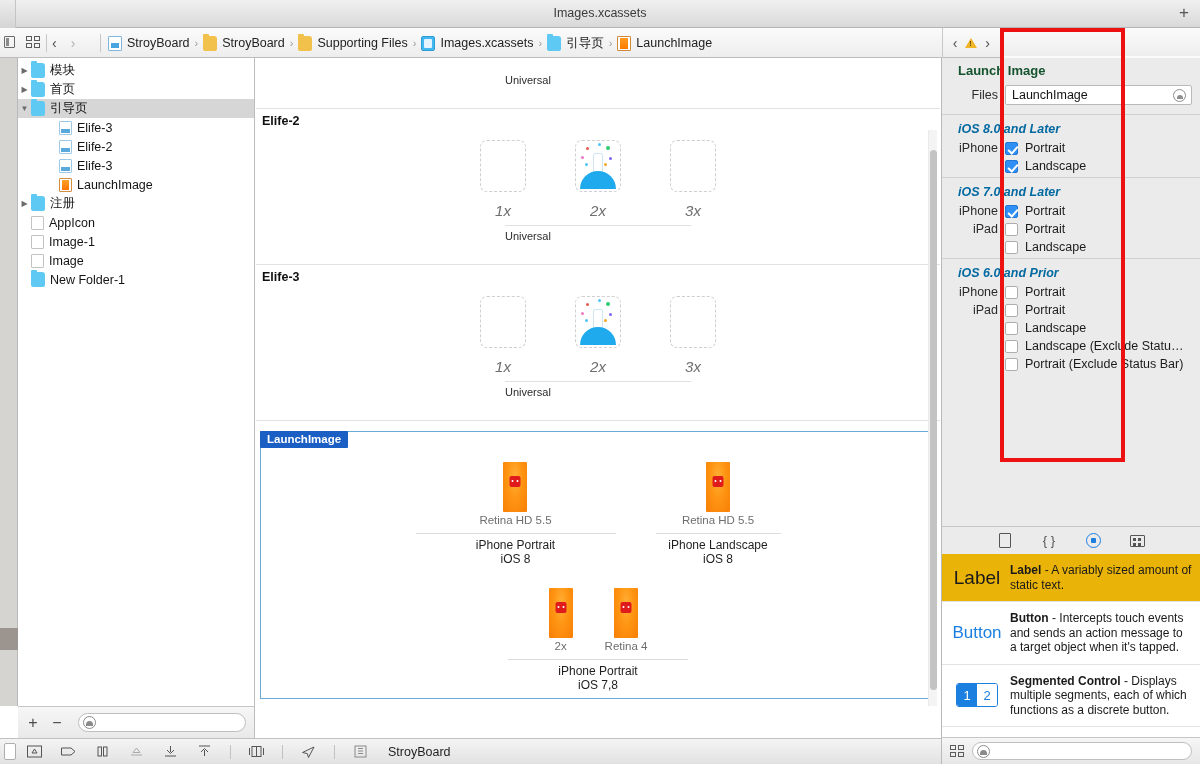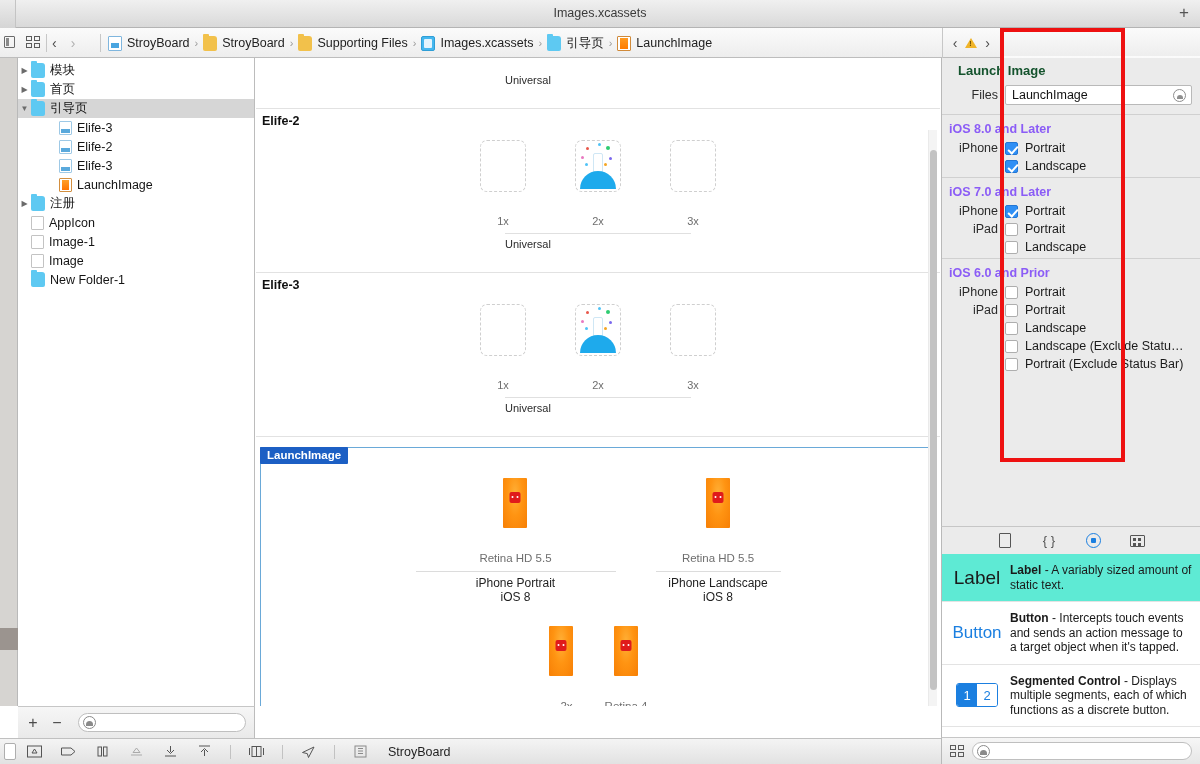--- a/index.html
+++ b/index.html
@@ -153,21 +153,21 @@
   }
   .asset-group { position: relative; border-bottom: 1px solid #e2e2e2; }
   .group-title { font-size: 12.5px; font-weight: bold; color: #111; padding: 5px 0 0 6px; }
   .slots { display: flex; justify-content: center; gap: 39px; padding-top: 12px; }
   .slot { width: 56px; text-align: center; }
   .slot .well {
     width: 46px; height: 52px; margin: 0 auto;
     border: 1.5px dashed #cfcfcf; border-radius: 7px; background: #fff;
     display: flex; align-items: center; justify-content: center;
   }
-  .slot .scale { font-size: 11px; color: #6e6e6e; margin-top: 23px; }
+  .slot .scale { font-size: 15px; color: #6e6e6e; margin-top: 10px; font-style: italic; }
   .group-foot { margin: 6px auto 0; width: 186px; border-top: 1px solid #e0e0e0;
                 text-align: left; padding-top: 4px; font-size: 11px; color: #2b2b2b; }
   .group-pad { height: 22px; }
 
   
   .thumb-hill { width: 44px; height: 50px; position: relative; }
   .thumb-hill .hill { position:absolute; left:4px; bottom:2px; width:36px; height:18px;
                       background:#1eaaec; border-radius:18px 18px 0 0; }
   .thumb-hill .dot { position:absolute; border-radius:50%; }
   .thumb-phone { position:absolute; left:17px; top:12px; width:10px; height:20px;
@@ -191,21 +191,21 @@
   }
   .phone-thumb .face {
     position: absolute; left: 50%; top: 14px; transform: translateX(-50%);
     width: 11px; height: 11px; background: #e01b1b; border-radius: 2px;
   }
   .phone-thumb .face::before, .phone-thumb .face::after {
     content:""; position:absolute; top:4px; width:2px; height:2px; background:#fff; border-radius:50%;
   }
   .phone-thumb .face::before { left: 2px; }
   .phone-thumb .face::after  { right: 2px; }
-  .li-cap { font-size: 11.5px; color: #6e6e6e; margin-top: 24px; text-align: right; }
+  .li-cap { font-size: 11.5px; color: #6e6e6e; margin-top: 2px; }
   .li-underline { border-top: 1px solid #dcdcdc; margin: 7px auto 0; }
   .li-sub { font-size: 12px; color: #1f1f1f; text-align: center; line-height: 14px; padding-top: 4px; }
 
   
   .ed-scroll {
     position: absolute; left: 928px; top: 130px; width: 9px; height: 576px;
     background: #f4f4f4; border-left: 1px solid #eaeaea;
   }
   .ed-thumb { position: absolute; left: 1px; top: 20px; width: 7px; height: 540px;
               background: #c3c3c3; border-radius: 4px; }
@@ -230,21 +230,21 @@
     flex: 1; height: 20px; background: #fff; border: 1px solid #b9b9b9; border-radius: 2px;
     display: flex; align-items: center; padding: 0 6px; font-size: 12.5px; color: #111;
     position: relative;
   }
   .namefield .clear {
     position: absolute; right: 5px; top: 3px; width: 13px; height: 13px;
     border: 1.2px solid #8e8e8e; border-radius: 50%;
   }
   .namefield .clear::after { content:""; position:absolute; left:3px; top:5px; width:6px; height:4px;
                              background:#8e8e8e; border-radius:3px 3px 0 0; }
-  .secthead { font-size: 12.5px; font-weight: bold; color: #8b5cf6; padding: 5px 0 3px 7px; }
+  .secthead { font-size: 12.5px; font-weight: bold; color: #0369a1; padding: 5px 0 3px 16px; font-style: italic; }
   .optrow { display: flex; align-items: center; height: 18px; padding-left: 8px; }
   .optlabel { width: 55px; text-align: right; font-size: 12.5px; color: #2b2b2b; padding-right: 7px; }
   .cbox { width: 13px; height: 13px; border: 1px solid #aeaeae; background: #fff; border-radius: 2px;
           flex: none; position: relative; }
   .cbox.on { background: #2f8ff5; border-color: #2276d4; }
   .cbox.on::after {
     content:""; position:absolute; left:4px; top:1px; width:4px; height:8px;
     border: solid #fff; border-width: 0 2px 2px 0; transform: rotate(42deg);
   }
   .opttext { font-size: 12.5px; color: #1b1b1b; margin-left: 7px; white-space: nowrap; }
@@ -264,21 +264,21 @@
                          background:#1b7fe0; border-radius:1px; }
   .glyph-media { width:15px;height:12px;border:1.3px solid #555;border-radius:1px; position:relative;}
   .glyph-media::after { content:""; position:absolute; left:2px; top:2px; width:3px; height:3px;
                         background:#555; box-shadow: 0 5px 0 #555, 5px 0 0 #555, 5px 5px 0 #555; }
 
   .library {
     position: absolute; left: 941px; top: 554px; width: 259px; height: 183px;
     background: #ffffff; border-left: 1px solid #b9b9b9; overflow: hidden;
   }
   .libitem { display: flex; padding: 9px 8px 9px 6px; border-bottom: 1px solid #e3e3e3; }
-  .libitem.sel { background: #5eead4; }
+  .libitem.sel { background: #eab308; }
   .lib-preview { width: 58px; flex: none; display:flex; align-items:center; justify-content:center; }
   .lib-preview .lbl { font-size: 19px; color: #1a1a1a; }
   .lib-preview .btn { font-size: 17px; color: #1b7fe0; }
   .seg { display:flex; width:42px; height:24px; border:1px solid #1b7fe0; border-radius:3px;
          overflow:hidden; font-size: 13px; }
   .seg .s1 { flex:1; background:#1b7fe0; color:#fff; display:flex;align-items:center;justify-content:center; }
   .seg .s2 { flex:1; background:#fff; color:#1b7fe0; display:flex;align-items:center;justify-content:center; }
   .lib-desc { font-size: 12px; color: #1a1a1a; line-height: 14.5px; padding-left: 4px; }
   .lib-desc b { font-weight: bold; }
 

